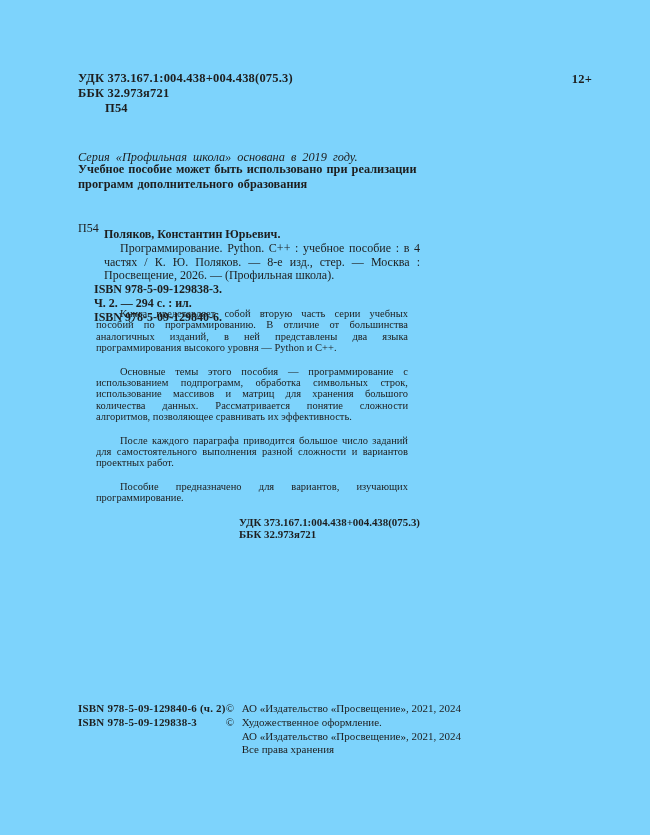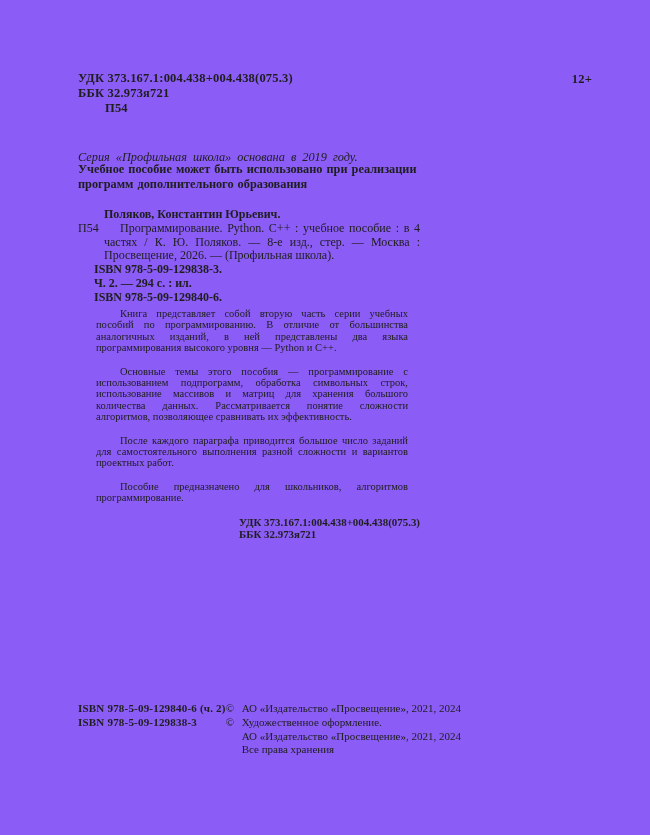--- a/index.html
+++ b/index.html
@@ -4,21 +4,21 @@
 <style>
   html, body {
     margin: 0;
     padding: 0;
     background: #ffffff;
   }
   .page {
     position: relative;
     width: 650px;
     height: 835px;
-    background: #8b5cf6;
+    background: #7dd3fc;
     color: #1e1e1e;
     font-family: "Liberation Serif", "DejaVu Serif", serif;
     overflow: hidden;
   }
 
   
   .imprint-header {
     position: absolute;
     left: 78px;
     top: 71px;
@@ -68,20 +68,21 @@
     position: absolute;
     left: 78px;
     top: 208px;
     width: 342px;
     font-size: 12px;
     line-height: 13.8px;
   }
   .catalog-card .card-author {
     margin-left: 26px;
     font-weight: bold;
+    margin-top: 20px;
   }
   .catalog-card .card-desc {
     margin-left: 26px;
     text-indent: 16px;
     text-align: justify;
   }
   .catalog-card .card-sign {
     position: absolute;
     left: 0;
     top: 14px;
@@ -161,21 +162,21 @@
     <div class="card-desc">Программирование. Python. C++ : учебное пособие : в 4 частях / К. Ю. Поляков. — 8-е изд., стер. — Москва : Просвещение, 2026. — (Профильная школа).</div>
     <div class="card-isbn">ISBN 978-5-09-129838-3.</div>
     <div class="card-isbn">Ч. 2. — 294 с. : ил.</div>
     <div class="card-isbn">ISBN 978-5-09-129840-6.</div>
   </div>
 
   <div class="annotation">
     <p>Книга представляет собой вторую часть серии учебных пособий по программированию. В отличие от большинства аналогичных изданий, в ней представлены два языка программирования высокого уровня — Python и C++.</p>
     <p>Основные темы этого пособия — программирование с использованием подпрограмм, обработка символьных строк, использование массивов и матриц для хранения большого количества данных. Рассматривается понятие сложности алгоритмов, позволяющее сравнивать их эффективность.</p>
     <p>После каждого параграфа приводится большое число заданий для самостоятельного выполнения разной сложности и вариантов проектных работ.</p>
-    <p>Пособие предназначено для школьников, алгоритмов программирование.</p>
+    <p>Пособие предназначено для вариантов, изучающих программирование.</p>
     <div class="annotation-codes">
       <div>УДК 373.167.1:004.438+004.438(075.3)</div>
       <div>ББК 32.973я721</div>
     </div>
   </div>
 
   <div class="imprint-footer">
     <div class="footer-isbns">
       <div>ISBN 978-5-09-129840-6 (ч. 2)</div>
       <div>ISBN 978-5-09-129838-3</div>

